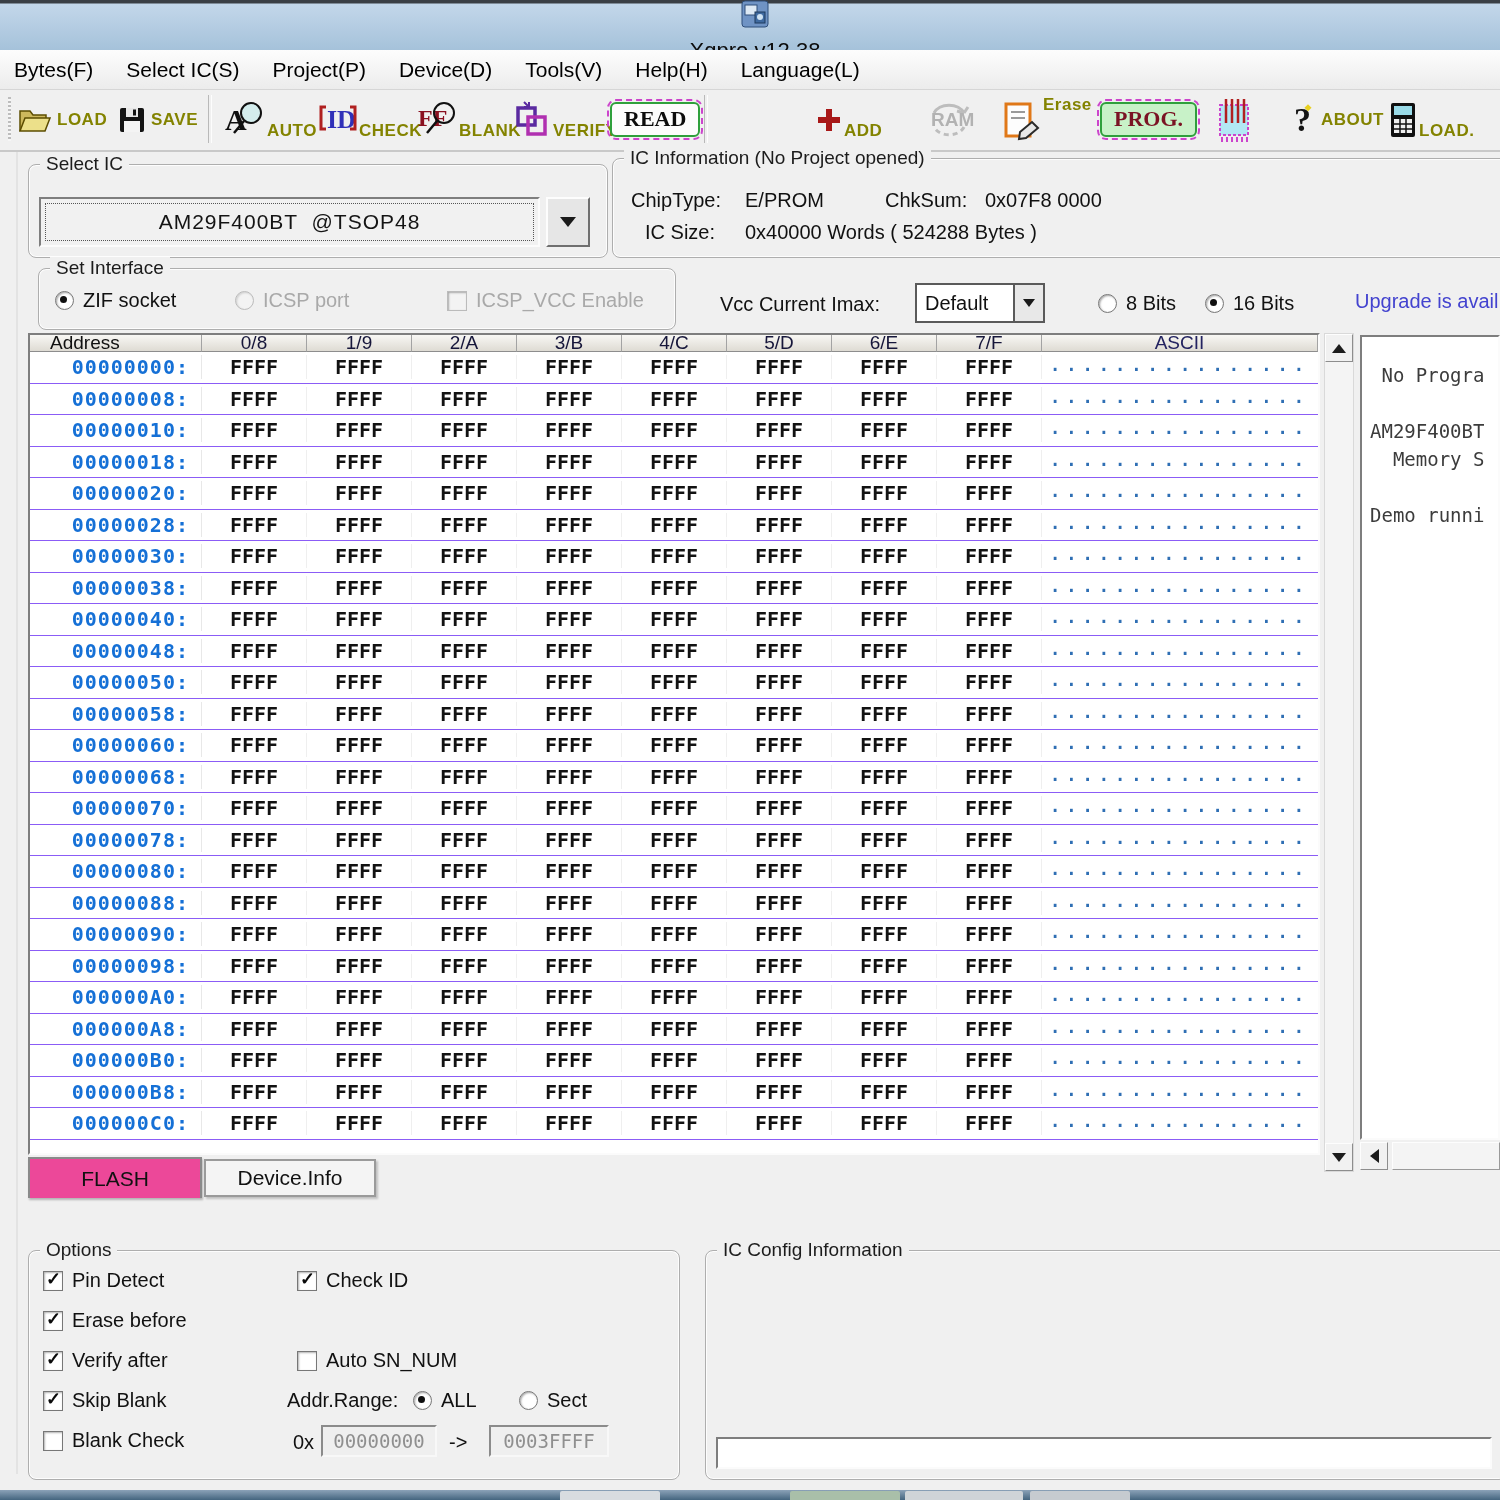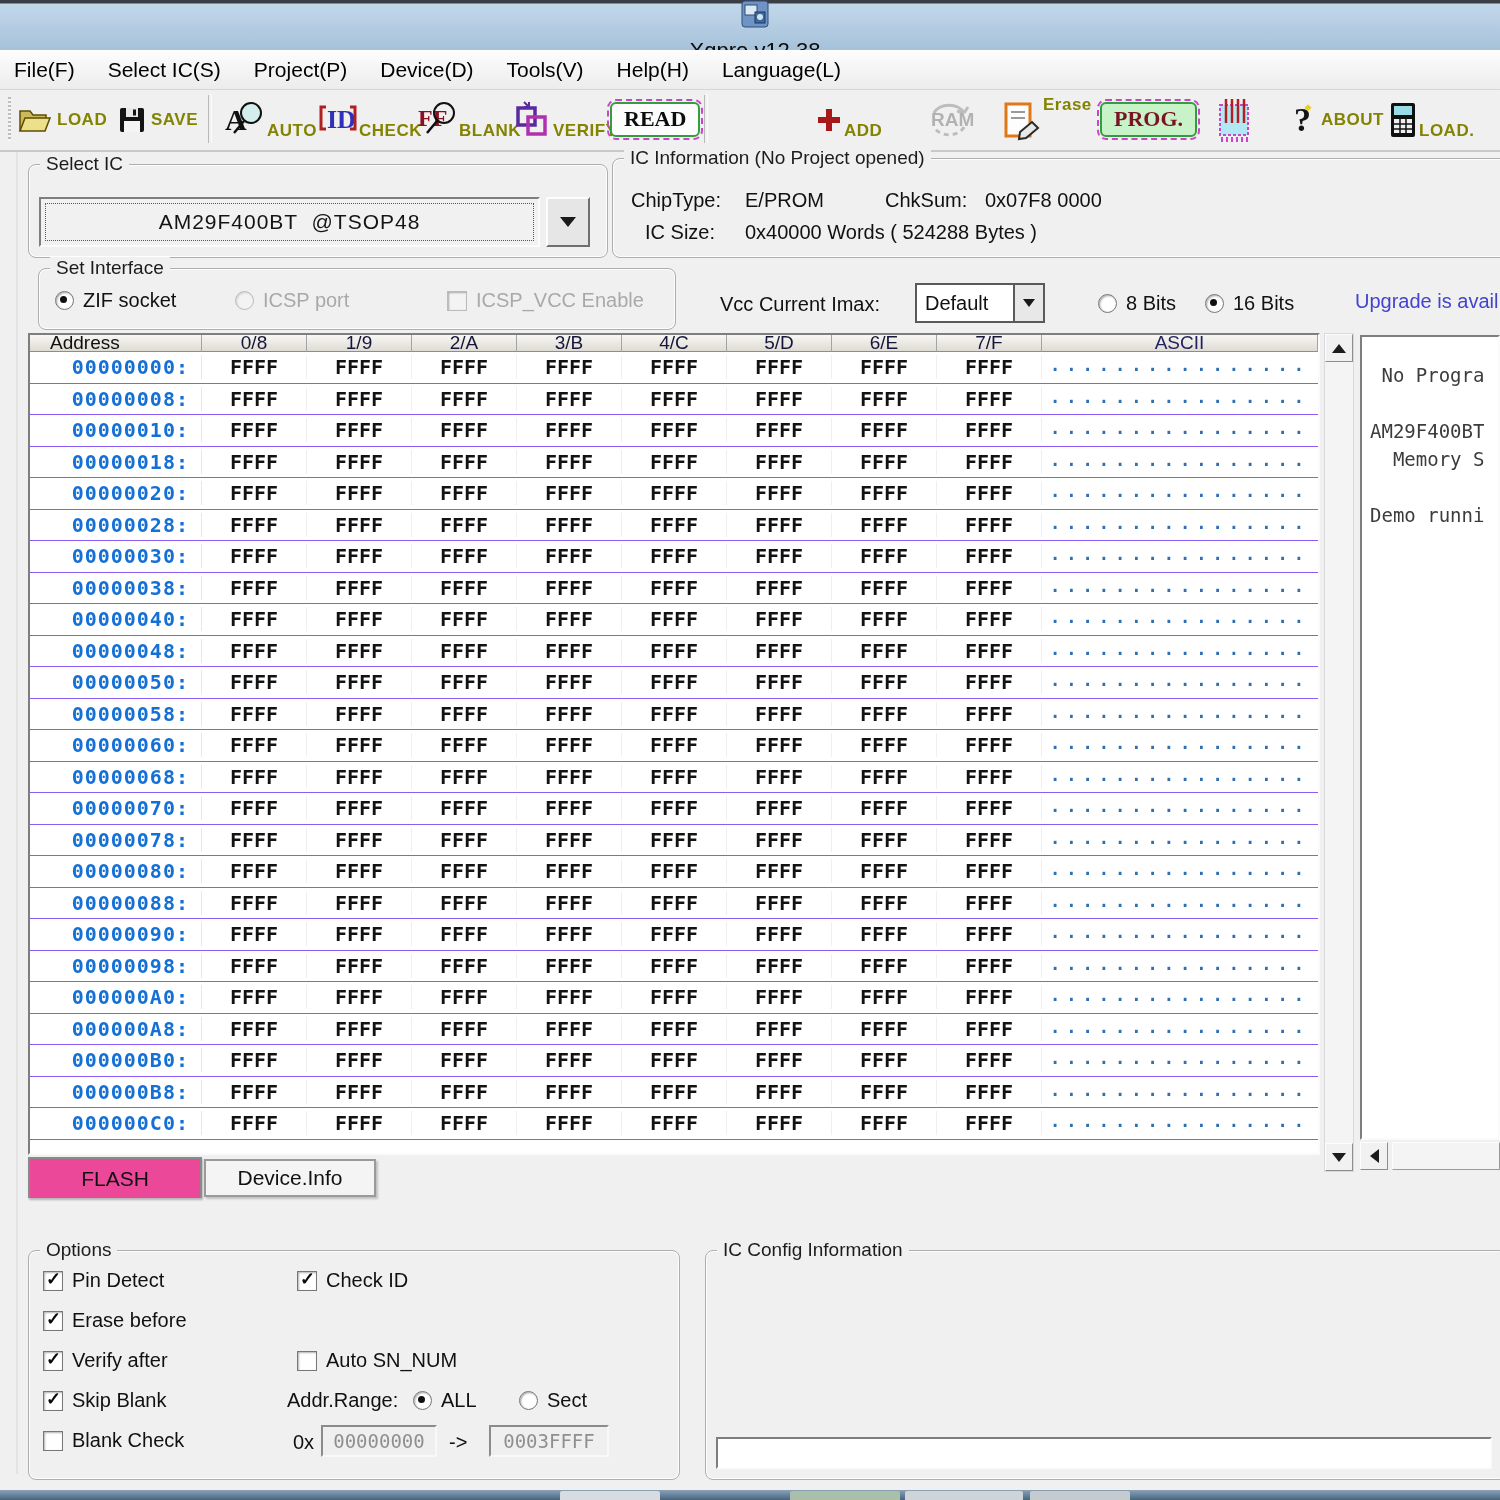--- a/index.html
+++ b/index.html
@@ -164,21 +164,21 @@
     <svg class="app-icon" viewBox="0 0 28 28">
       <rect x="1" y="1" width="26" height="26" rx="3" fill="#6f93c4" stroke="#2f4f7a"></rect>
       <rect x="4" y="5" width="12" height="10" fill="#dce8f4" stroke="#2f4f7a"></rect>
       <rect x="14" y="12" width="10" height="11" fill="#3f6aa0" stroke="#1f3a5c"></rect>
       <circle cx="19" cy="17" r="3" fill="#cfe2f2"></circle>
     </svg>
     <span class="title-text">Xgpro v12.38</span>
   </div>
 
   <div class="menubar">
-      <span class="menu-item">File(F)</span>
+      <span class="menu-item">Bytes(F)</span>
       <span class="menu-item">Select IC(S)</span>
       <span class="menu-item">Project(P)</span>
       <span class="menu-item">Device(D)</span>
       <span class="menu-item">Tools(V)</span>
       <span class="menu-item">Help(H)</span>
       <span class="menu-item">Language(L)</span>
     </div>
 
   <div class="toolbar">
     <div class="grip"></div>

